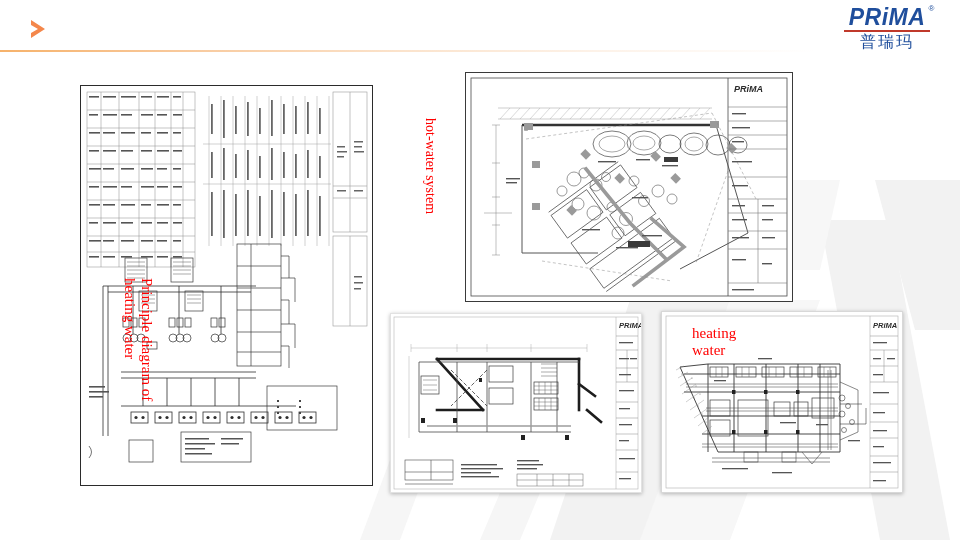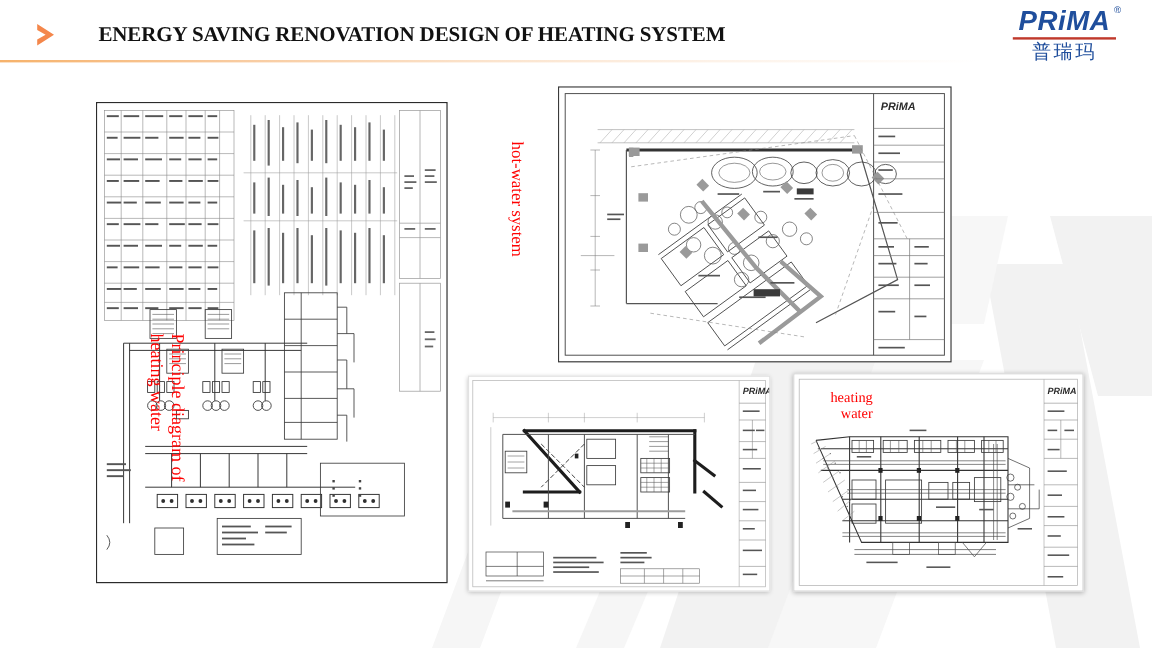--- a/index.html
+++ b/index.html
@@ -56,21 +56,21 @@
   
   .cap-red{
     position:absolute;color:#ff0000;
     font-family:"Liberation Serif", serif;
     white-space:nowrap;line-height:1.12;
   }
   .rot90{transform:rotate(90deg);transform-origin:left top;}
 
   #cap-principle{font-size:15px;}
   #cap-hotwater{font-size:14px;}
-  #cap-heating{font-size:12px;text-align:right;}
+  #cap-heating{font-size:15px;text-align:left;}
 
   
   .mini-logo{
     font-family:"Liberation Sans", sans-serif;font-weight:bold;font-style:italic;
     color:#2b2b2b;line-height:1;
   }
 </style>
 </head>
 <body>
 
@@ -99,21 +99,20 @@
   </div>
 
   <div class="header">
 
     <div class="chevron">
       <svg viewBox="0 0 26 22" width="26" height="22">
         <path d="M5 2 L19 11 L5 20 L5 15 L12 11 L5 7 Z" fill="#f4874b"></path>
       </svg>
     </div>
 
-    <div class="slide-title">ENERGY SAVING RENOVATION DESIGN OF HEATING SYSTEM</div>
 
     <div class="hdr-rule"></div>
 
     <div class="brand">
       <div class="brand-word">
         <span class="pw">PRiMA</span>
         <span class="reg">®</span>
       </div>
       <div class="brand-bar"></div>
       <div class="brand-cn">普瑞玛</div>

